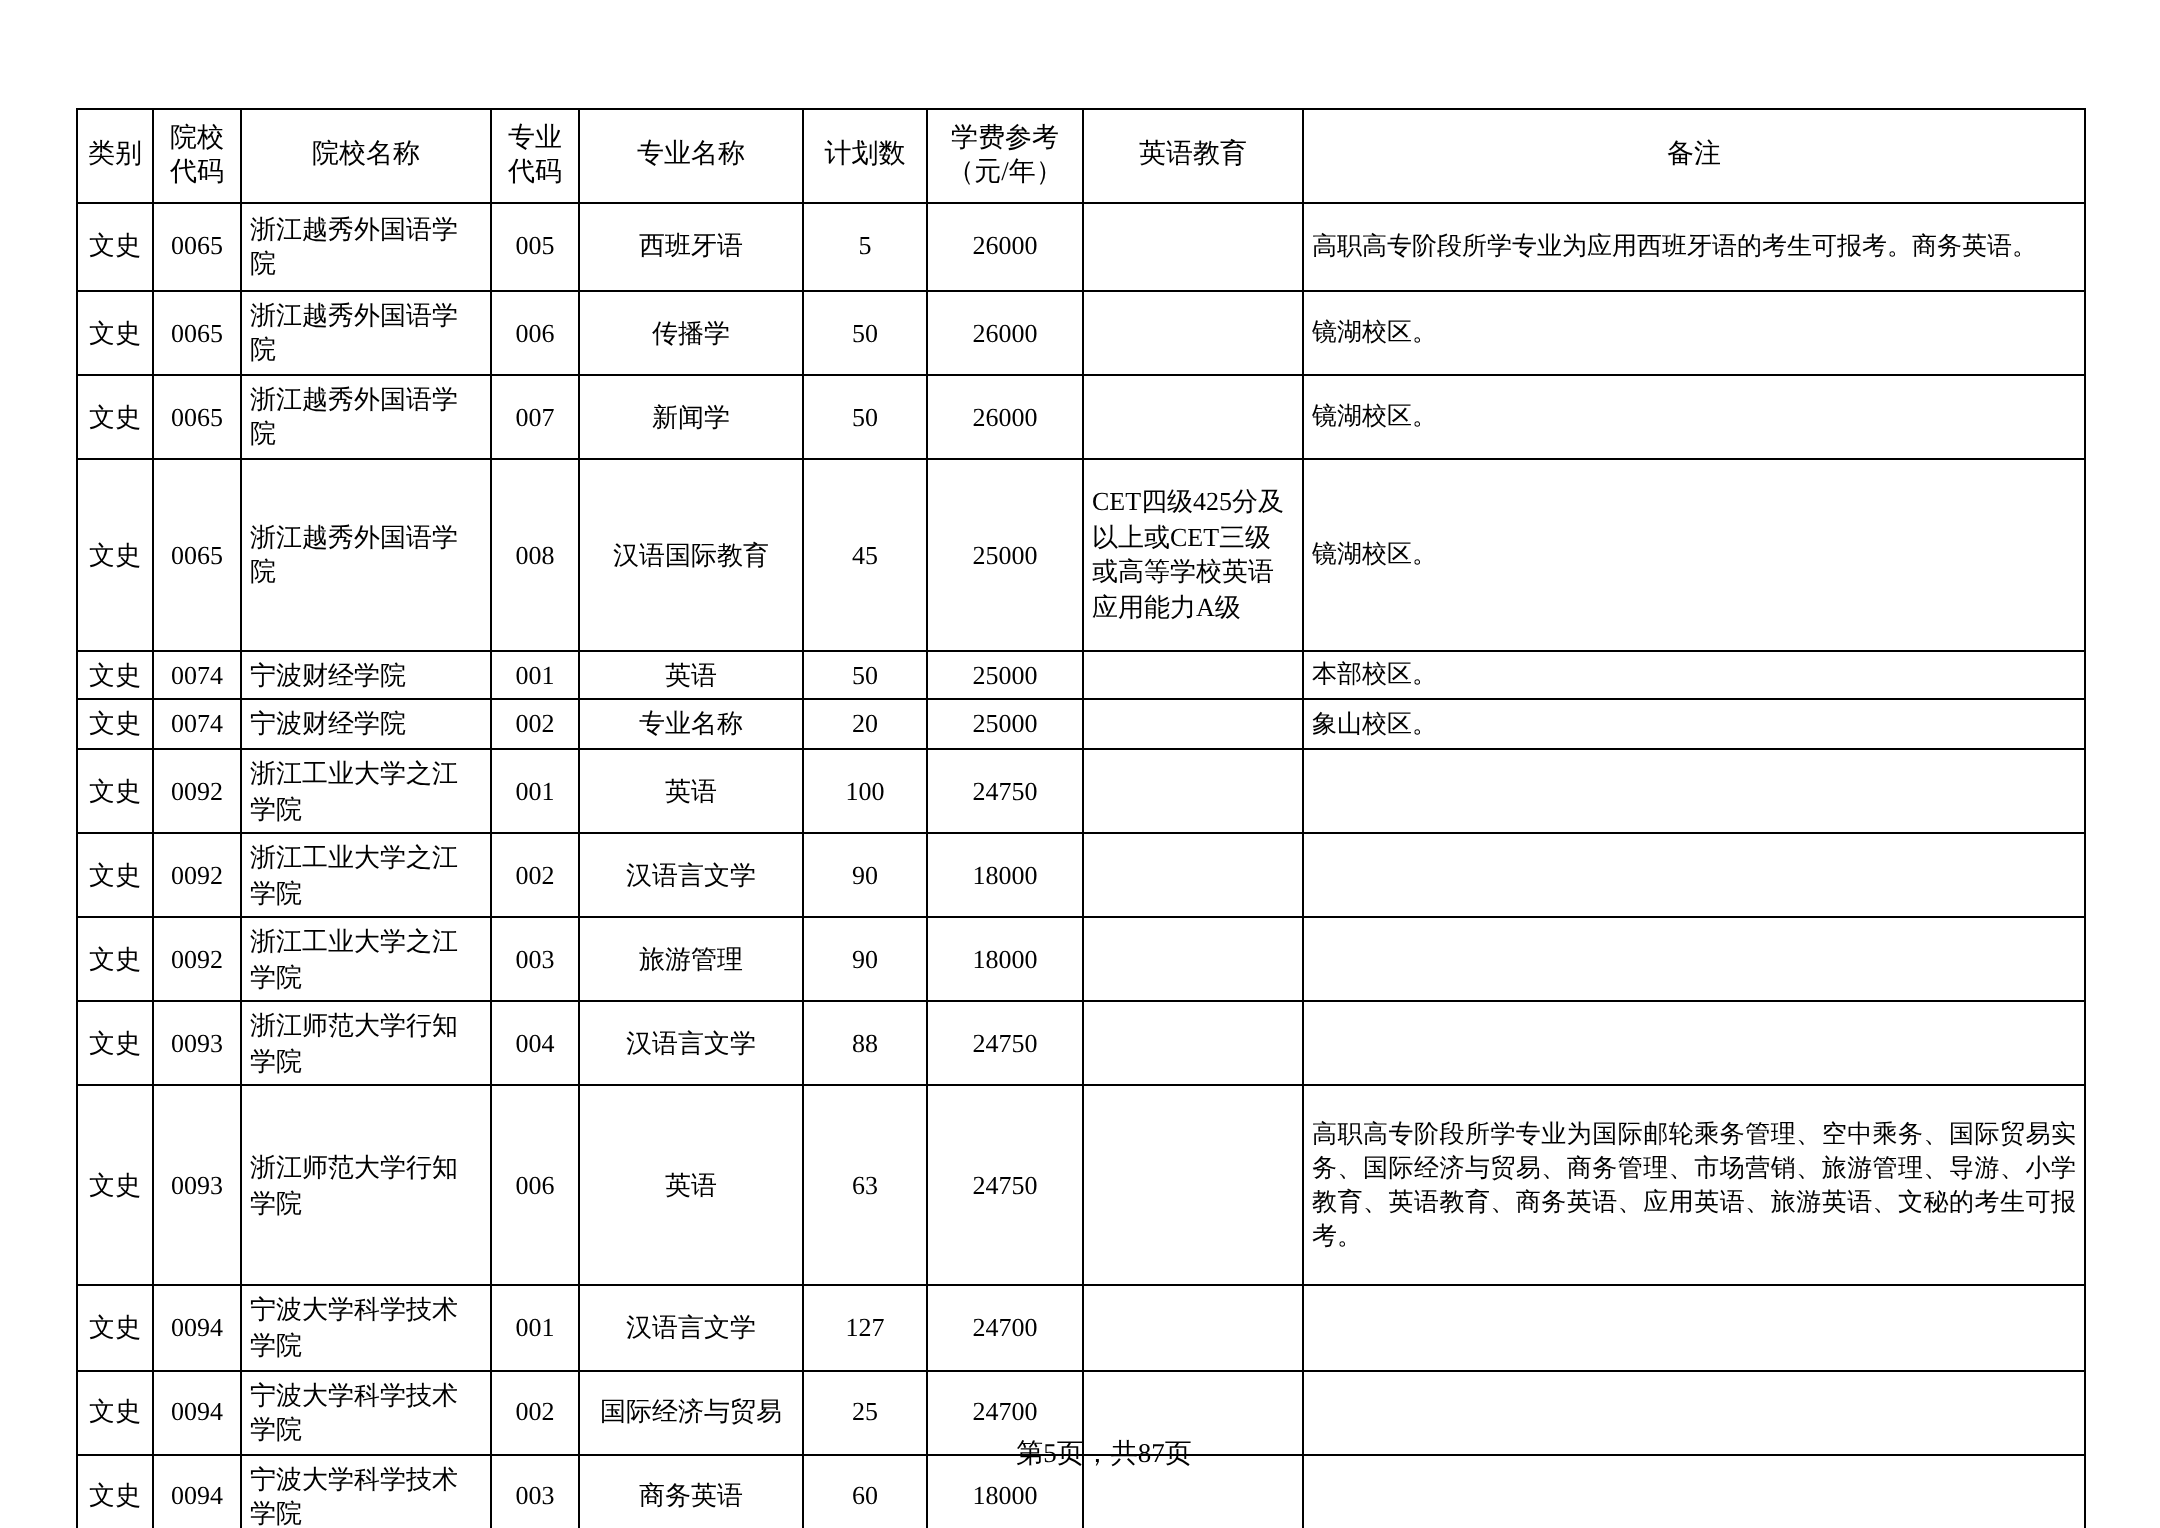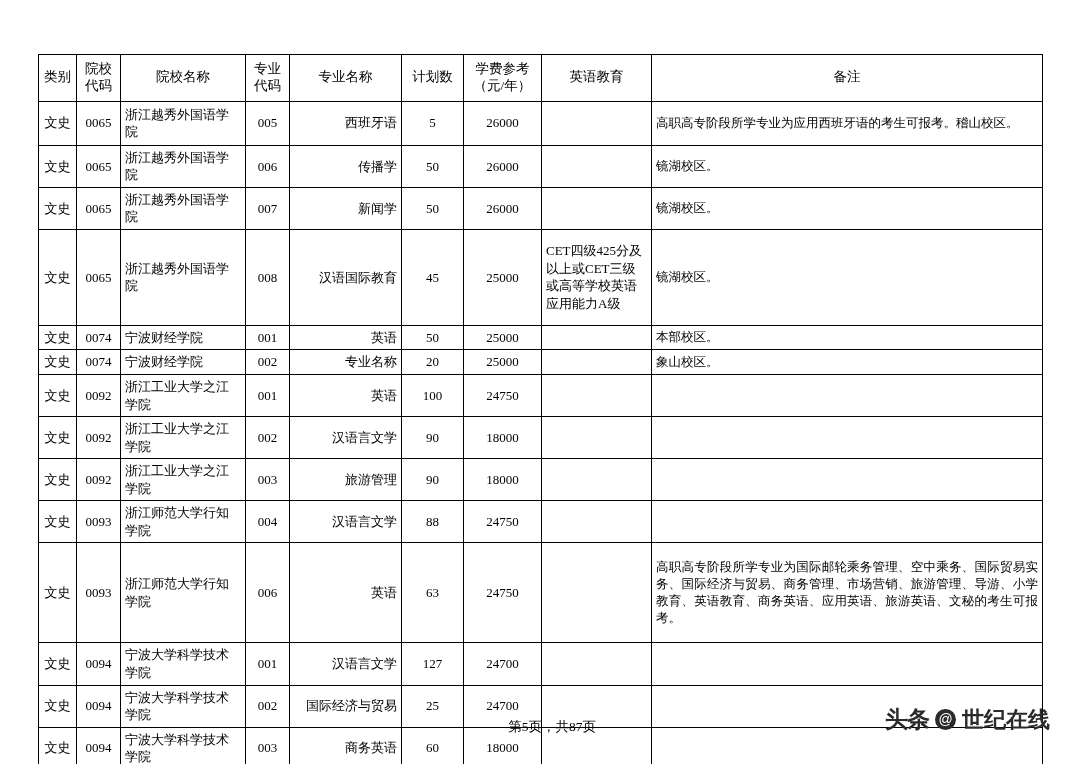--- a/index.html
+++ b/index.html
@@ -54,21 +54,21 @@
   col.c2 { width: 125px; }
   col.c3 { width: 44px; }
   col.c4 { width: 112px; }
   col.c5 { width: 62px; }
   col.c6 { width: 78px; }
   col.c7 { width: 110px; }
   col.c8 { width: 391px; }
 
   td.c-cat, td.c-code, td.c-majorcode { text-align: center; }
   td.c-school { text-align: left; padding-left: 6px; }
-  td.c-major { text-align: right; padding-left: 6px; margin-top: 48px; }
+  td.c-major { text-align: center; padding-left: 6px; margin-top: 48px; }
   td.c-num { text-align: center; }
   td.c-fee { text-align: center; }
   td.c-eng { text-align: left; padding-left: 5px; font-size: 13px; }
   td.c-note { text-align: left; padding-left: 6px; font-size: 12.5px; }
   td.c-note.just { text-align: justify; text-justify: inter-ideograph; }
 
   .footer {
     position: absolute;
     left: 12px;
     top: 718px;
@@ -144,21 +144,21 @@
 
         <tr style="height:44px">
           <td class="c-cat">文史</td>
           <td class="c-code">0065</td>
           <td class="c-school">浙江越秀外国语学院</td>
           <td class="c-majorcode">005</td>
           <td class="c-major">西班牙语</td>
           <td class="c-num">5</td>
           <td class="c-fee">26000</td>
           <td class="c-eng"></td>
-          <td class="c-note">高职高专阶段所学专业为应用西班牙语的考生可报考。稽山校区。</td>
+          <td class="c-note">高职高专阶段所学专业为应用西班牙语的考生可报考。商务英语。</td>
         </tr>
 
         <tr style="height:41px">
           <td class="c-cat">文史</td>
           <td class="c-code">0065</td>
           <td class="c-school">浙江越秀外国语学院</td>
           <td class="c-majorcode">006</td>
           <td class="c-major">传播学</td>
           <td class="c-num">50</td>
           <td class="c-fee">26000</td>
@@ -309,19 +309,14 @@
           <td class="c-eng"></td>
           <td class="c-note"></td>
         </tr>
 
       </tbody>
     </table>
   </div>
 
   <div class="footer">第5页，共87页</div>
 
-  <div class="watermark">
-    <span class="wm-logo">头条</span>
-    <span class="wm-dot">@</span>
-    <span class="wm-text">世纪在线</span>
-  </div>
 
 </div>
 
 </body></html>

